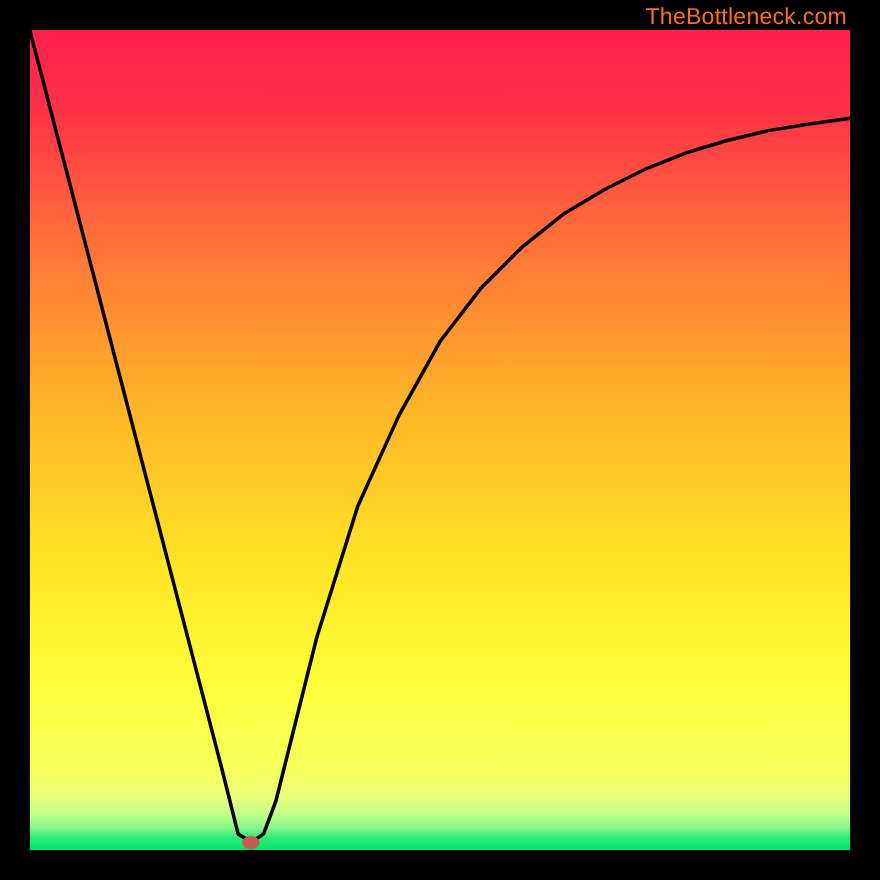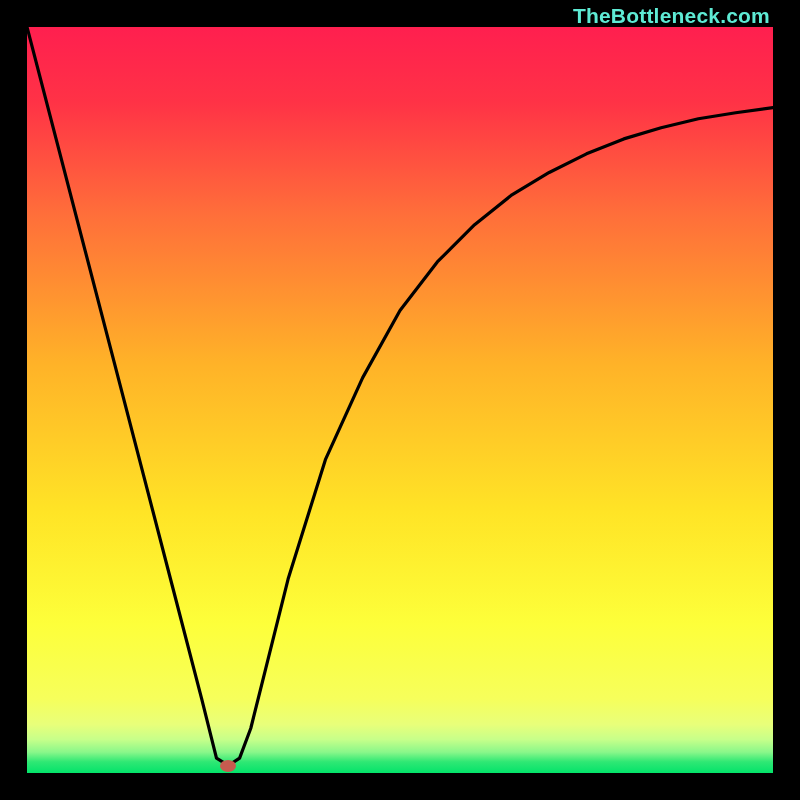--- a/index.html
+++ b/index.html
@@ -17,22 +17,22 @@
     width: 746px;
     height: 746px;
     
   }
   .watermark {
     position: absolute;
     top: 4px;
     right: 30px;
     font-family: Arial, Helvetica, sans-serif;
     font-size: 21px;
-    font-weight: bold;
-    color: #5eead4;
+    font-weight: normal;
+    color: #f97316;
     letter-spacing: 0.2px;
   }
   svg.curve {
     position: absolute;
     top: 27px;
     left: 27px;
     width: 746px;
     height: 746px;
   }
   .marker {

